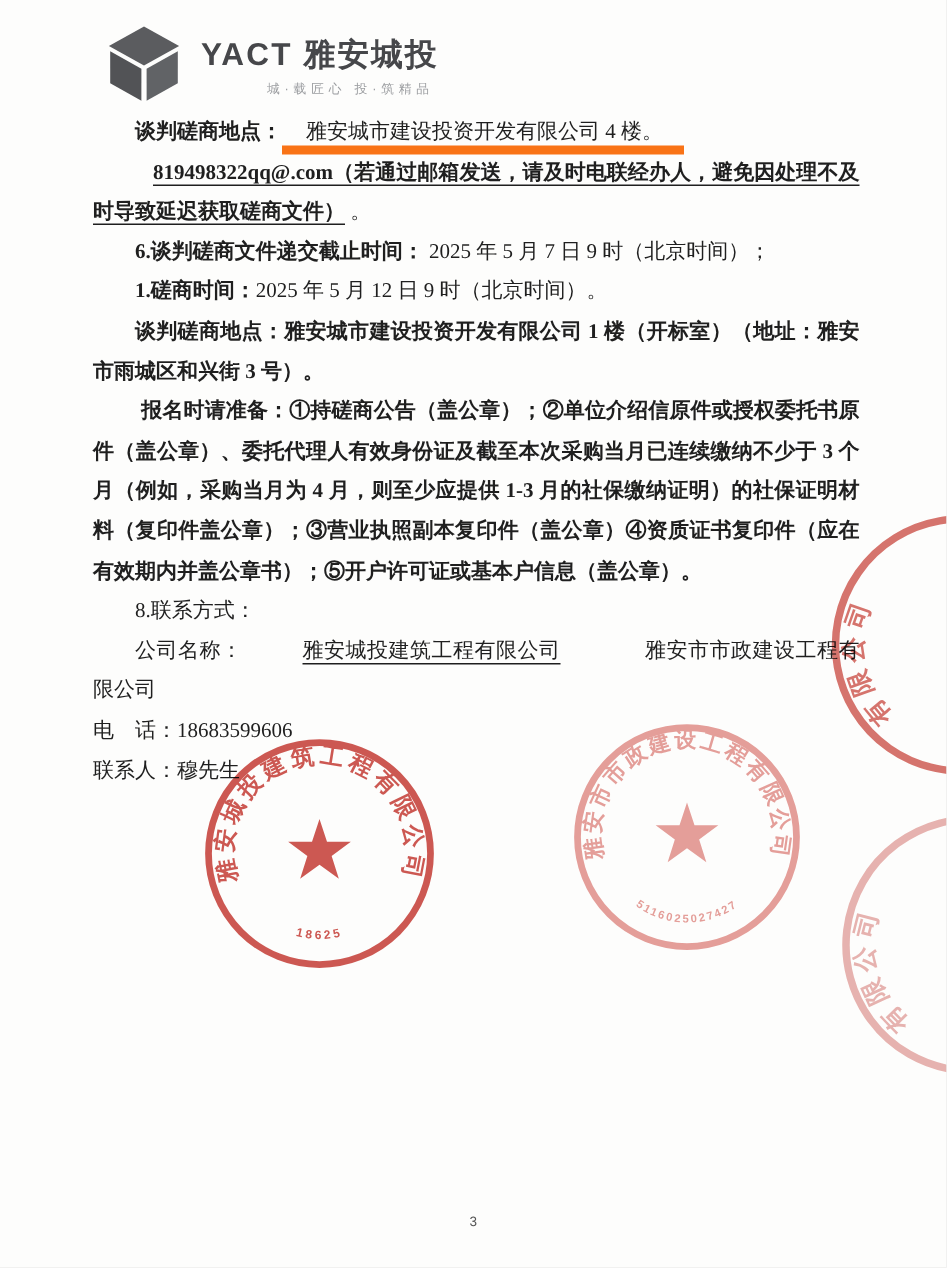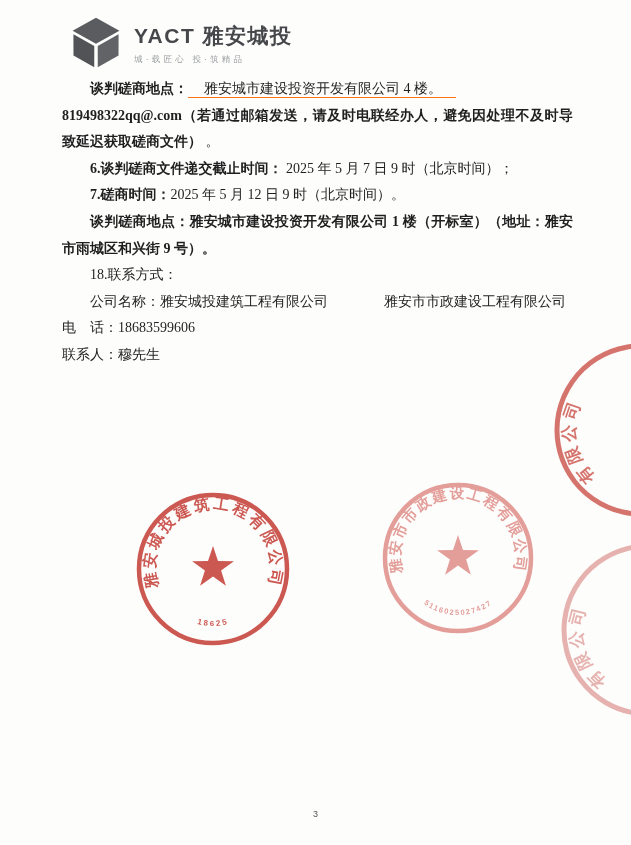--- a/index.html
+++ b/index.html
@@ -12,34 +12,34 @@
   
   .logo { position:absolute; left:70px; top:16px; display:flex; align-items:flex-start; }
   .cube { width:52px; height:52px; margin-right:12px; }
   .brand-block { padding-top:6px; }
   .brand {
     font-family:"Liberation Sans","DejaVu Sans",sans-serif;
     font-size:21px; font-weight:bold; color:#46474a; letter-spacing:1.5px;
   }
   .tagline {
     font-family:"Liberation Sans","DejaVu Sans",sans-serif;
-    font-size:8.5px; color:#9b9da0; letter-spacing:3.2px; margin-top:4px;
+    font-size:8.5px; color:#9b9da0; letter-spacing:3.2px; margin-top:4px;margin-left:44px;
   }
   
   .content {
     position:absolute; left:62px; top:76px; width:511px;
     font-size:14px; line-height:26.6px; text-align:justify;
   }
   .content p { margin:0; }
   .ind2  { text-indent:2em; }
   .ind25 { text-indent:2.3em; }
   .bold  { font-weight:bold; }
   .spread { letter-spacing:2.6px; }
-  .u-border { border-bottom:1px solid #f97316; padding:0 14px 1px 16px; }
-  .u-line { text-underline-offset:4px; }
+  .u-border { border-bottom:6px solid #f97316; padding:0 14px 1px 16px; }
+  .u-line { text-decoration:underline; text-underline-offset:4px;margin-left:40px; }
   .spacer { display:inline-block; width:56px; }
   .gap-top { margin-top:27px !important; }
   
   .page-num {
     position:absolute; bottom:26px; left:0; width:100%; text-align:center;
     font-size:9px; color:#555;
     font-family:"Liberation Sans","DejaVu Sans",sans-serif;
   }
   
   .stamp { position:absolute; mix-blend-mode:multiply; pointer-events:none; }
@@ -70,29 +70,30 @@
   </div>
 
   <div class="content">
     <p class="ind2"><span class="bold">谈判磋商地点：</span><span class="u-border"><span>雅安城市建设投资开发有限公司 4 楼</span><span>。</span></span></p>
 
 
     <p><span class="u-line bold">819498322qq@.com（若通过邮箱发送，请及时电联经办人，避免因处理不及时导致延迟获取磋商文件）</span><span> 。</span></p>
 
     <p class="ind2"><span class="bold">6.谈判磋商文件递交截止时间：</span><span> 2025 年 5 月 7 日 9 时（北京时间）；</span></p>
 
-    <p class="ind2"><span class="bold">7.磋商时间：</span><span>2025 年 5 月 12 日 9 时（北京时间）。</span></p>
+    <p class="ind2"><span class="bold">1.磋商时间：</span><span>2025 年 5 月 12 日 9 时（北京时间）。</span></p>
 
 
 
-    <p class="ind2 bold">谈判磋商地点：雅安城市建设投资开发有限公司 1 楼（开标室）（地址：雅安市雨城区和兴街 9 号）。</p>
+    <p class="ind2 bold">谈判磋商地点：雅安城市建设投资开发有限公司 1 楼（开标室）（地址：雅安市雨城区和兴街 3 号）。</p>
 
 
+    <p class="ind25 bold">报名时请准备：①持磋商公告（盖公章）；②单位介绍信原件或授权委托书原件（盖公章）、委托代理人有效身份证及截至本次采购当月已连续缴纳不少于 3 个月（例如，采购当月为 4 月，则至少应提供 1-3 月的社保缴纳证明）的社保证明材料（复印件盖公章）；③营业执照副本复印件（盖公章）④资质证书复印件（应在有效期内并盖公章书）；⑤开户许可证或基本户信息（盖公章）。</p>
 
-    <p class="ind2">18.联系方式：</p>
+    <p class="ind2">8.联系方式：</p>
 
     <p class="ind2"><span>公司名称：</span><span class="u-line">雅安城投建筑工程有限公司</span><span class="spacer"></span><span>雅安市市政建设工程有限公司</span></p>
 
 
     <p><span>电　话：</span><span>18683599606</span></p>
 
     <p><span>联系人：</span><span>穆先生</span></p>
   </div>
 
   <svg class="stamp stamp-left" viewBox="0 0 170 170">

